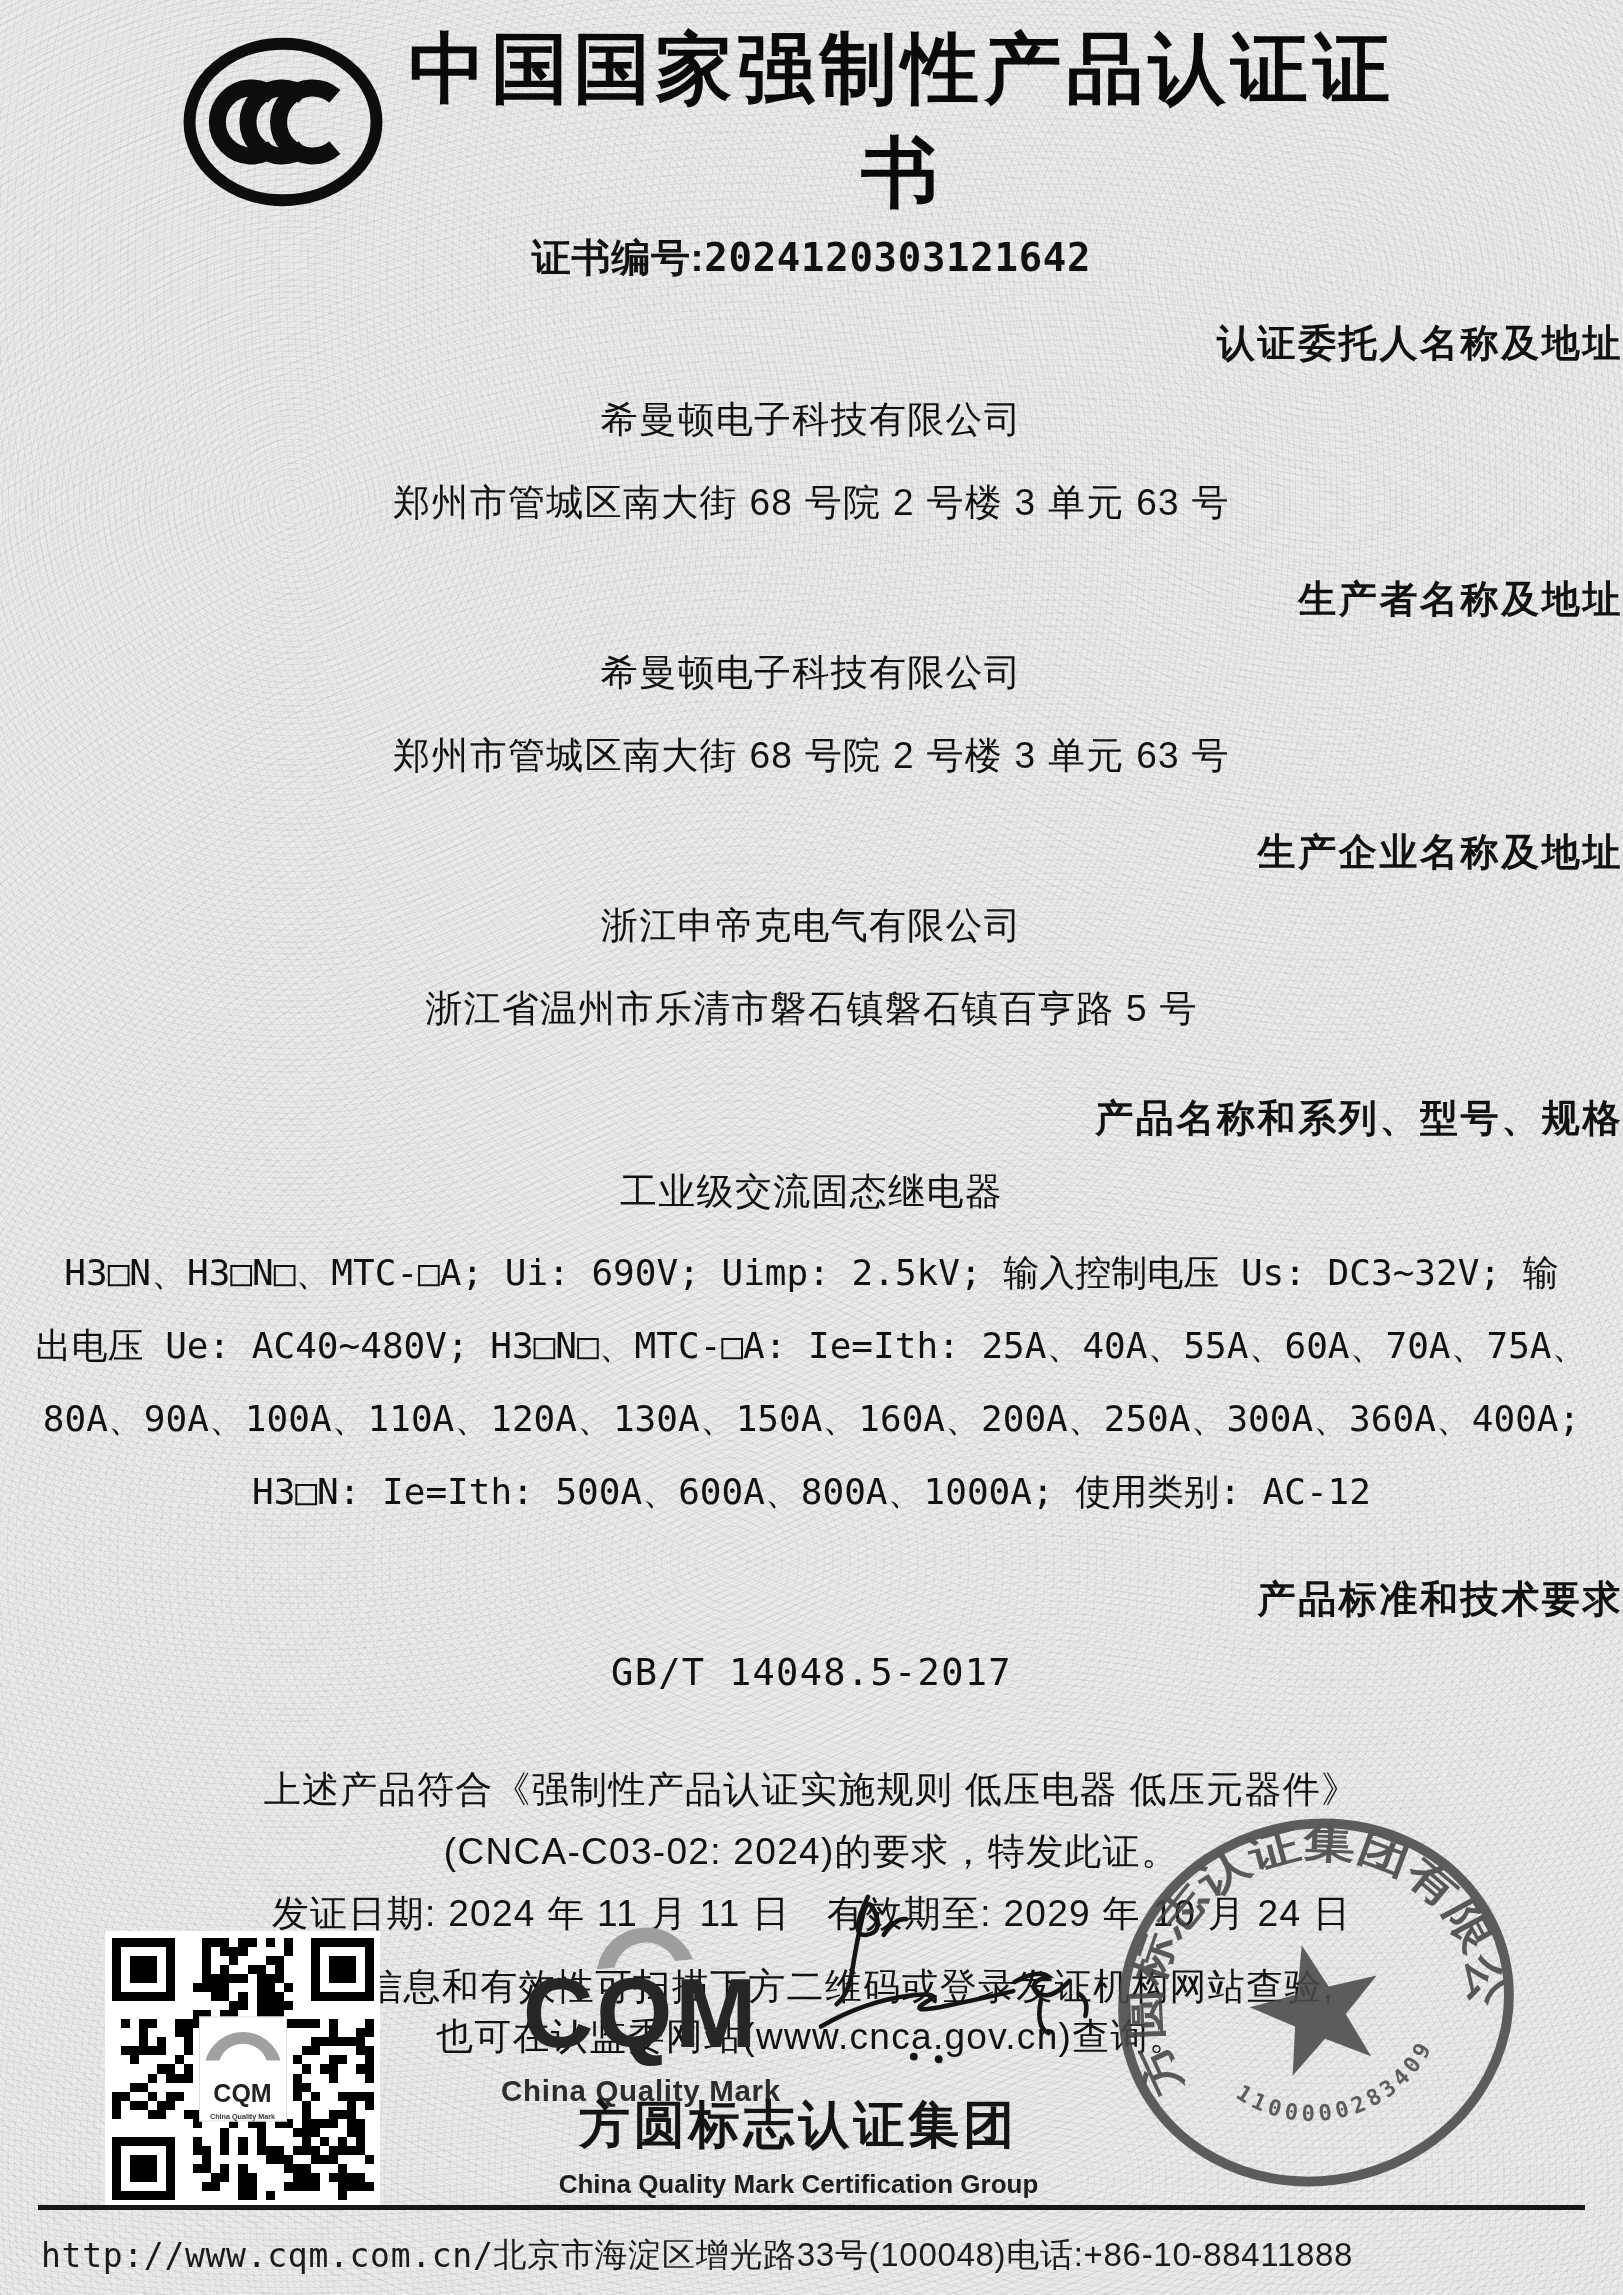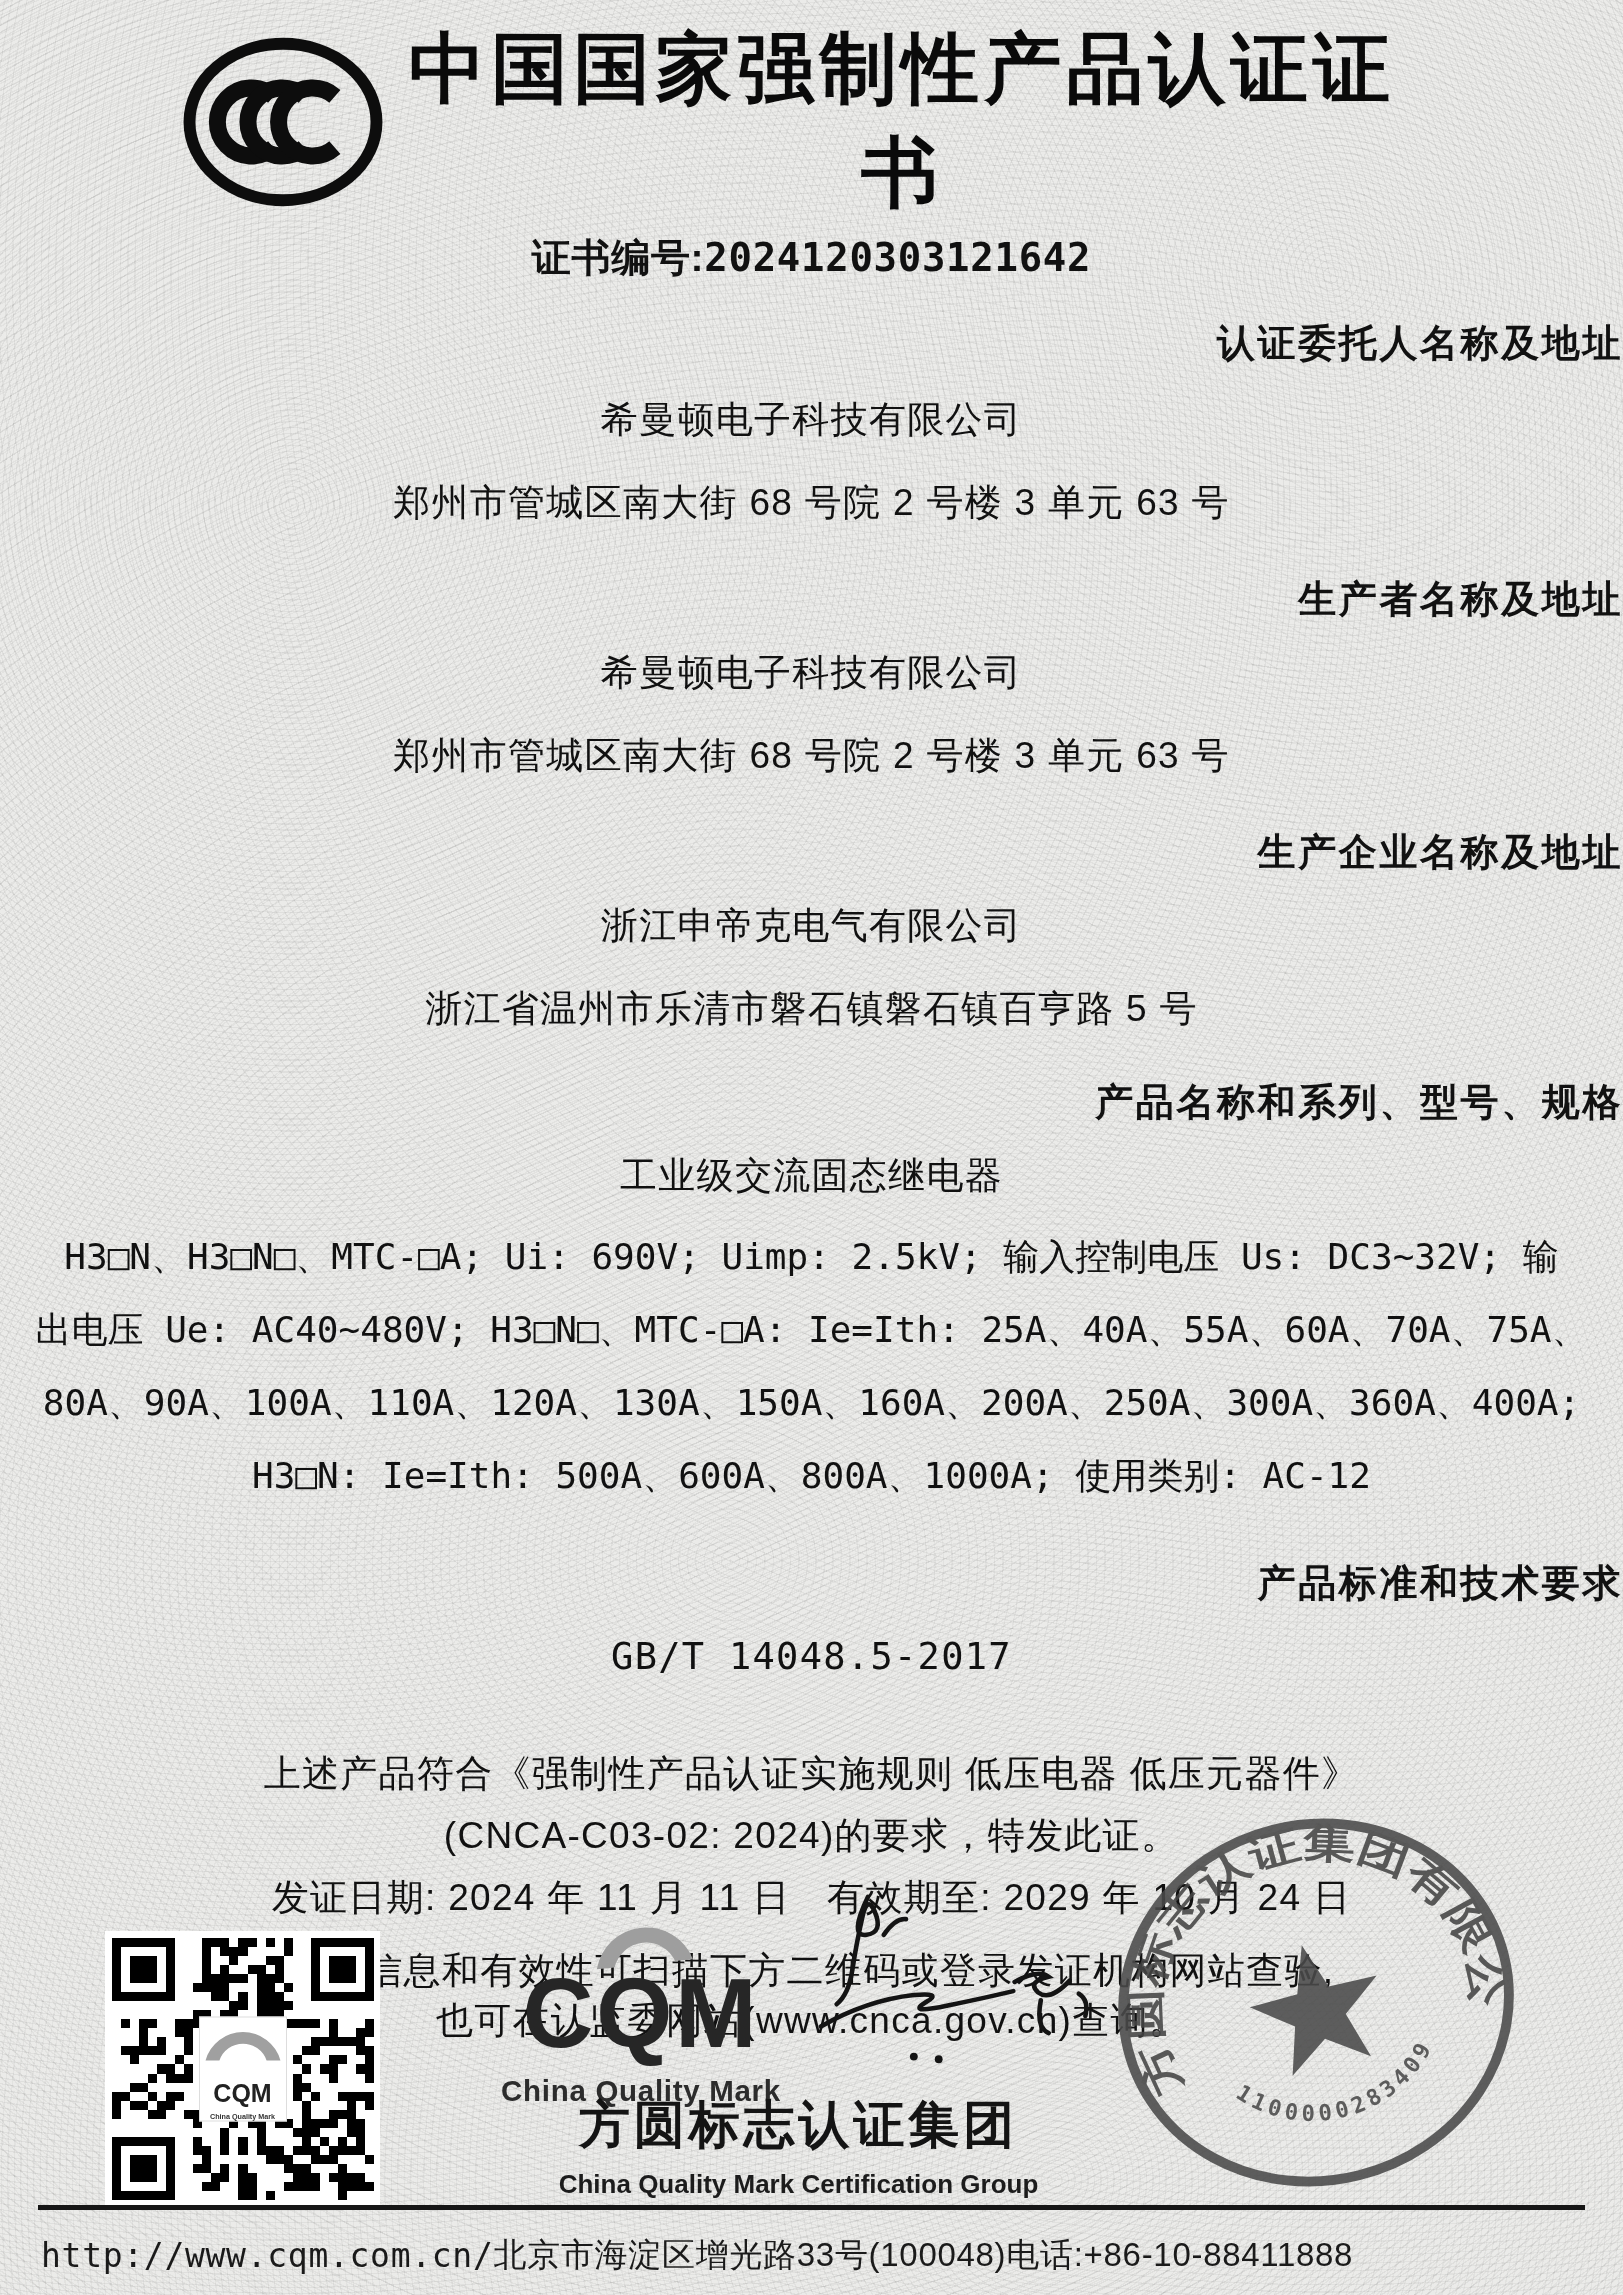--- a/index.html
+++ b/index.html
@@ -19,21 +19,21 @@
   }
   .header{display:flex;align-items:center;padding-top:18.3px;}
   .ccc-logo{width:204px;height:170px;margin-left:181px;flex:0 0 auto;}
   .title{width:1034px;text-align:center;font-size:77px;font-weight:700;letter-spacing:5.2px;color:#0a0a0a;}
   .center{text-align:center;}
   .mono{font-family:"DejaVu Sans Mono","Liberation Sans",monospace;}
   .certline{font-size:39px;font-weight:700;margin-top:5.2px;letter-spacing:0.7px;text-align:center;}
   .sec-h{font-size:38px;font-weight:700;letter-spacing:2.6px;text-align:right;}
   .sec-t{font-size:37px;font-weight:400;letter-spacing:1.3px;}
   .mt50{margin-top:33px;} .mt40{margin-top:26px;} .mt70{margin-top:46px;margin-left:19px;}
-  .mt35{margin-top:23px;} .mt60{margin-top:43px;} .mt100{margin-top:65px;}
+  .mt35{margin-top:23px;} .mt60{margin-top:59px;} .mt100{margin-top:65px;}
   .model{margin-top:18.3px;font-size:36px;line-height:73px;letter-spacing:0;}
   .model div{white-space:nowrap;}
   .stmt{font-size:37px;line-height:62px;letter-spacing:1.3px;}
   .dates span{margin:0 18.3px;}
   .verify{font-size:37px;line-height:60px;letter-spacing:1.3px;margin-top:11.8px;}
   
   .qr-wrap{position:absolute;left:105px;top:1931px;width:275px;height:275px;background:#fff;padding:6.5px;box-sizing:border-box;}
   .qr-wrap svg{width:100%;height:100%;display:block;}
   .qr-center{position:absolute;left:50%;top:50%;transform:translate(-50%,-50%);
     width:86px;height:103px;background:#fff;border:1.3px solid #ddd;

